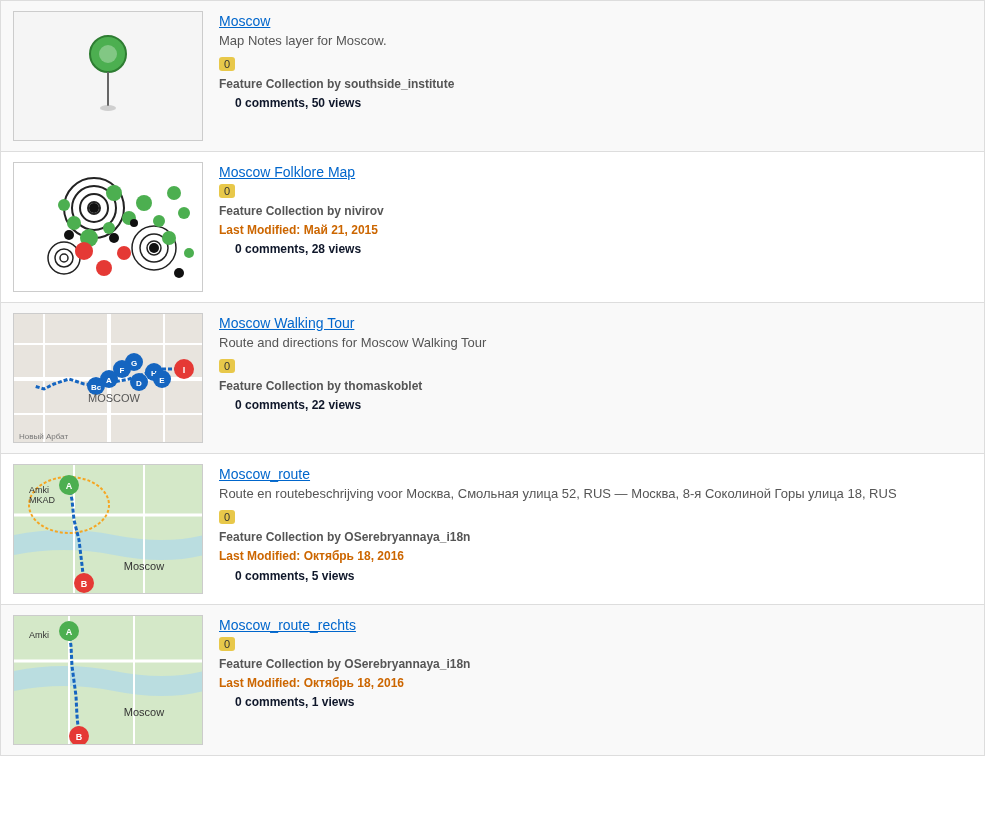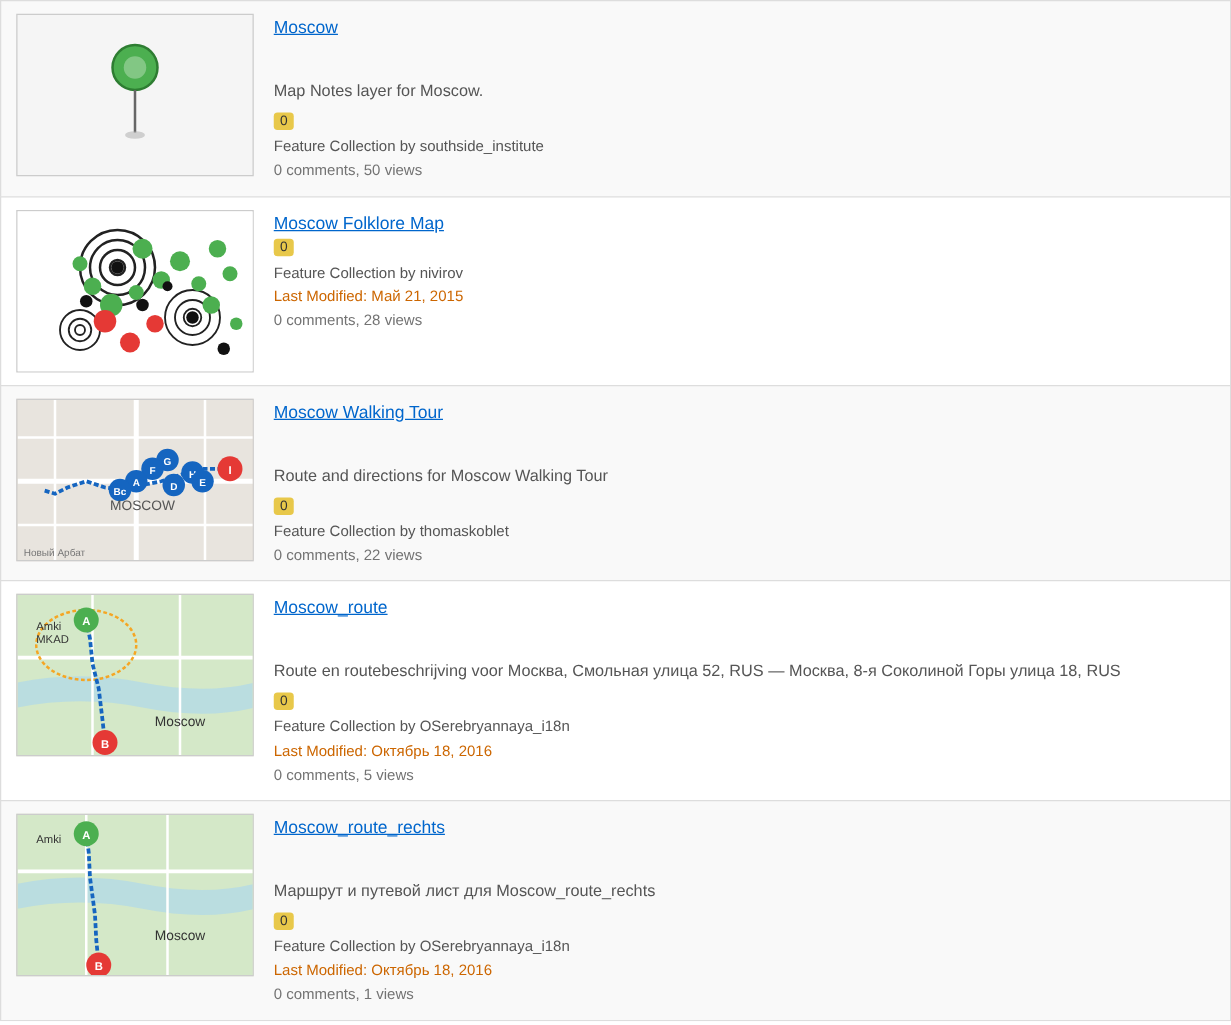--- a/index.html
+++ b/index.html
@@ -51,44 +51,45 @@
       text-decoration: underline;
       cursor: pointer;
       display: inline-block;
       margin-bottom: 3px;
     }
     .item-description {
       color: #555;
       font-size: 13px;
       margin-bottom: 6px;
       line-height: 1.4;
-      margin-top: 32px;
     }
     .item-badge {
       display: inline-block;
       background: #e8c84a;
       border-radius: 3px;
       padding: 1px 5px;
       font-size: 11px;
       color: #333;
       margin-bottom: 4px;
     }
     .item-meta {
       color: #555;
       font-size: 12px;
       line-height: 1.6;
+      font-weight: bold;
     }
     .item-meta .by {
       color: #555;
     }
     .item-meta .modified {
       color: #cc6600;
     }
     .item-meta .stats {
-      color: #737373;
+      color: #0f172a;
+      margin-left: 16px;
     }
   </style>
 </head>
 <body>
 
 <div class="list-container">
 <div class="list-item">
       <div class="thumbnail" style="background: rgb(245, 245, 245); display: flex; align-items: center; justify-content: center;">
       <svg width="60" height="100" viewBox="0 0 60 100">
         <circle cx="30" cy="28" r="18" fill="#4CAF50" stroke="#2e7d32" stroke-width="2"></circle>
@@ -242,19 +243,19 @@
         <circle cx="55" cy="15" r="10" fill="#4CAF50"></circle>
         <text x="55" y="19" text-anchor="middle" fill="white" font-size="9" font-weight="bold">A</text>
 
         <circle cx="65" cy="120" r="10" fill="#e53935"></circle>
         <text x="65" y="124" text-anchor="middle" fill="white" font-size="9" font-weight="bold">B</text>
 
         <text x="130" y="100" text-anchor="middle" fill="#333" font-size="11">Moscow</text>
 
         <text x="15" y="22" fill="#333" font-size="9">Amki</text>
       </svg></div>
-      <div class="item-content"><a class="item-title" href="#">Moscow_route_rechts</a><div class="item-description">Маршрут и путевой лист для Moscow_route_rechts</div><div><span class="item-badge">0</span></div><div class="item-meta">
+      <div class="item-content"><a class="item-title" href="#">Moscow_route_rechts</a><div><span class="item-badge">0</span></div><div class="item-meta">
           <div class="by">Feature Collection by OSerebryannaya_i18n</div>
           <div class="modified">Last Modified: Октябрь 18, 2016</div>
           <div class="stats">0 comments, 1 views</div>
         </div></div>
     </div>
   </div>
 
 </body></html>

